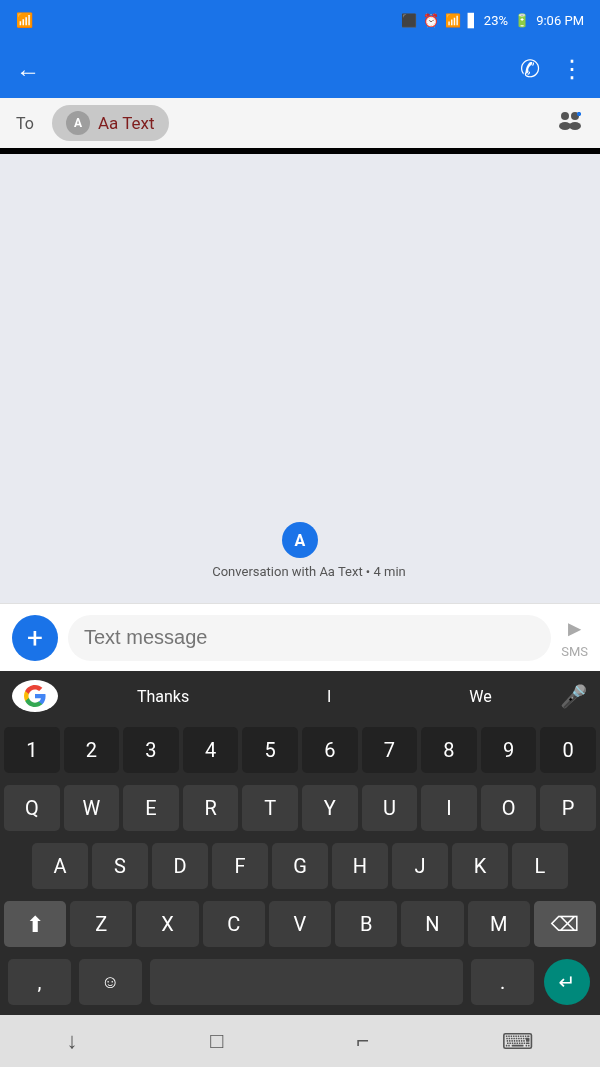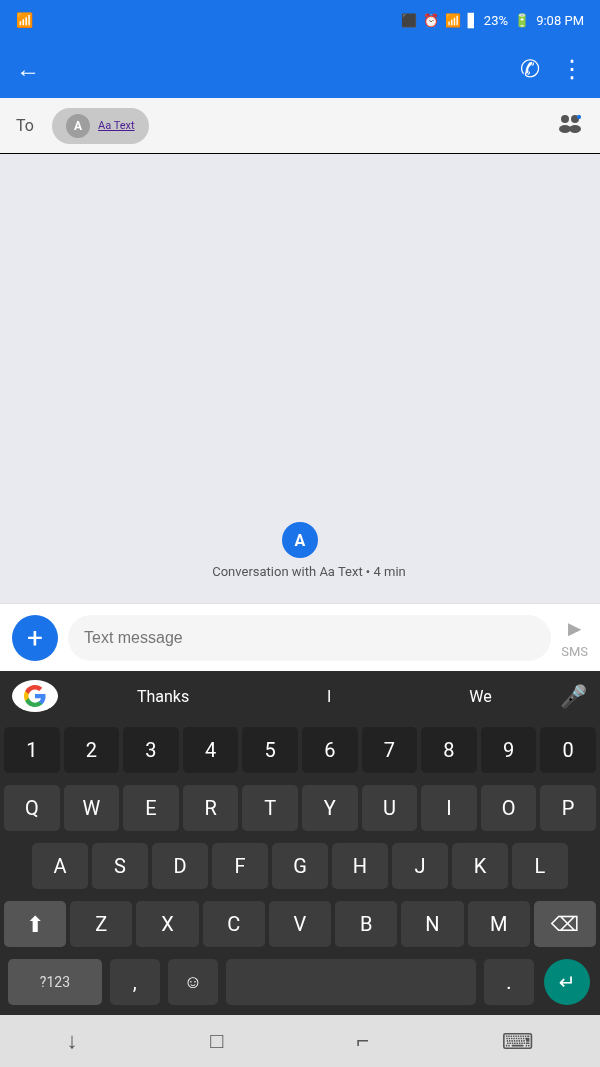--- a/index.html
+++ b/index.html
@@ -62,21 +62,21 @@
       cursor: pointer;
     }
 
     
     .to-field {
       background: #f5f5f5;
       height: 56px;
       display: flex;
       align-items: center;
       padding: 0 16px;
-      border-bottom: 1px solid #000000;
+      border-bottom: 6px solid #000000;
       flex-shrink: 0;
     }
     .to-label {
       color: #555;
       font-size: 16px;
       margin-right: 12px;
       min-width: 24px;
     }
     .recipient-chip {
       background: #c8c8c8;
@@ -93,23 +93,22 @@
       border-radius: 50%;
       background: #9e9e9e;
       display: flex;
       align-items: center;
       justify-content: center;
       color: #fff;
       font-size: 12px;
       font-weight: bold;
     }
     .chip-name {
-      font-size: 11px;
-      color: #4c1d95;
-      text-decoration: underline;
+      font-size: 17px;
+      color: #7f1d1d;
     }
     .to-field-add {
       margin-left: auto;
       color: #555;
       font-size: 24px;
       cursor: pointer;
     }
 
     
     .message-area {
@@ -178,21 +177,21 @@
       display: flex;
       align-items: center;
       padding: 10px 16px;
       min-height: 46px;
     }
     .message-input {
       flex: 1;
       background: transparent;
       border: none;
       outline: none;
-      font-size: 16px;
+      font-size: 20px;
       color: #000000;
     }
     .send-button {
       display: flex;
       flex-direction: column;
       align-items: center;
       justify-content: center;
       color: #aaa;
       font-size: 13px;
       cursor: pointer;
@@ -351,21 +350,21 @@
   <div class="status-bar-left">
     <span class="status-icon">📶</span>
   </div>
   <div class="status-bar-right">
     <span style="font-size:13px;">⬛</span>
     <span style="font-size:13px;">⏰</span>
     <span style="font-size:13px;">📶</span>
     <span style="font-size:13px;">▋</span>
     <span>23%</span>
     <span style="font-size:13px;">🔋</span>
-    <span>9:08 PM</span>
+    <span>9:06 PM</span>
   </div>
 </div>
 
 <div class="app-bar">
   <div class="app-bar-left">
     <span class="app-bar-icon">←</span>
   </div>
   <div class="app-bar-right">
     <span class="app-bar-icon">✆</span>
     <span class="app-bar-icon">⋮</span>
@@ -475,21 +474,20 @@
     <span class="key key-light">X</span>
     <span class="key key-light">C</span>
     <span class="key key-light">V</span>
     <span class="key key-light">B</span>
     <span class="key key-light">N</span>
     <span class="key key-light">M</span>
     <span class="key key-backspace" style="font-size:20px;">⌫</span>
   </div>
 
   <div class="bottom-row">
-    <span class="key key-special" style="flex:1.5; font-size:14px;">?123</span>
     <span class="key key-light" style="flex:0.8;">,</span>
     <span class="key key-light" style="flex:0.8; font-size:18px;">☺</span>
     <span class="key key-space" style="color:transparent;">_</span>
     <span class="key key-period" style="flex:0.8;">.</span>
     <div class="key-enter">
       <span>↵</span>
     </div>
   </div>
 </div>
 

